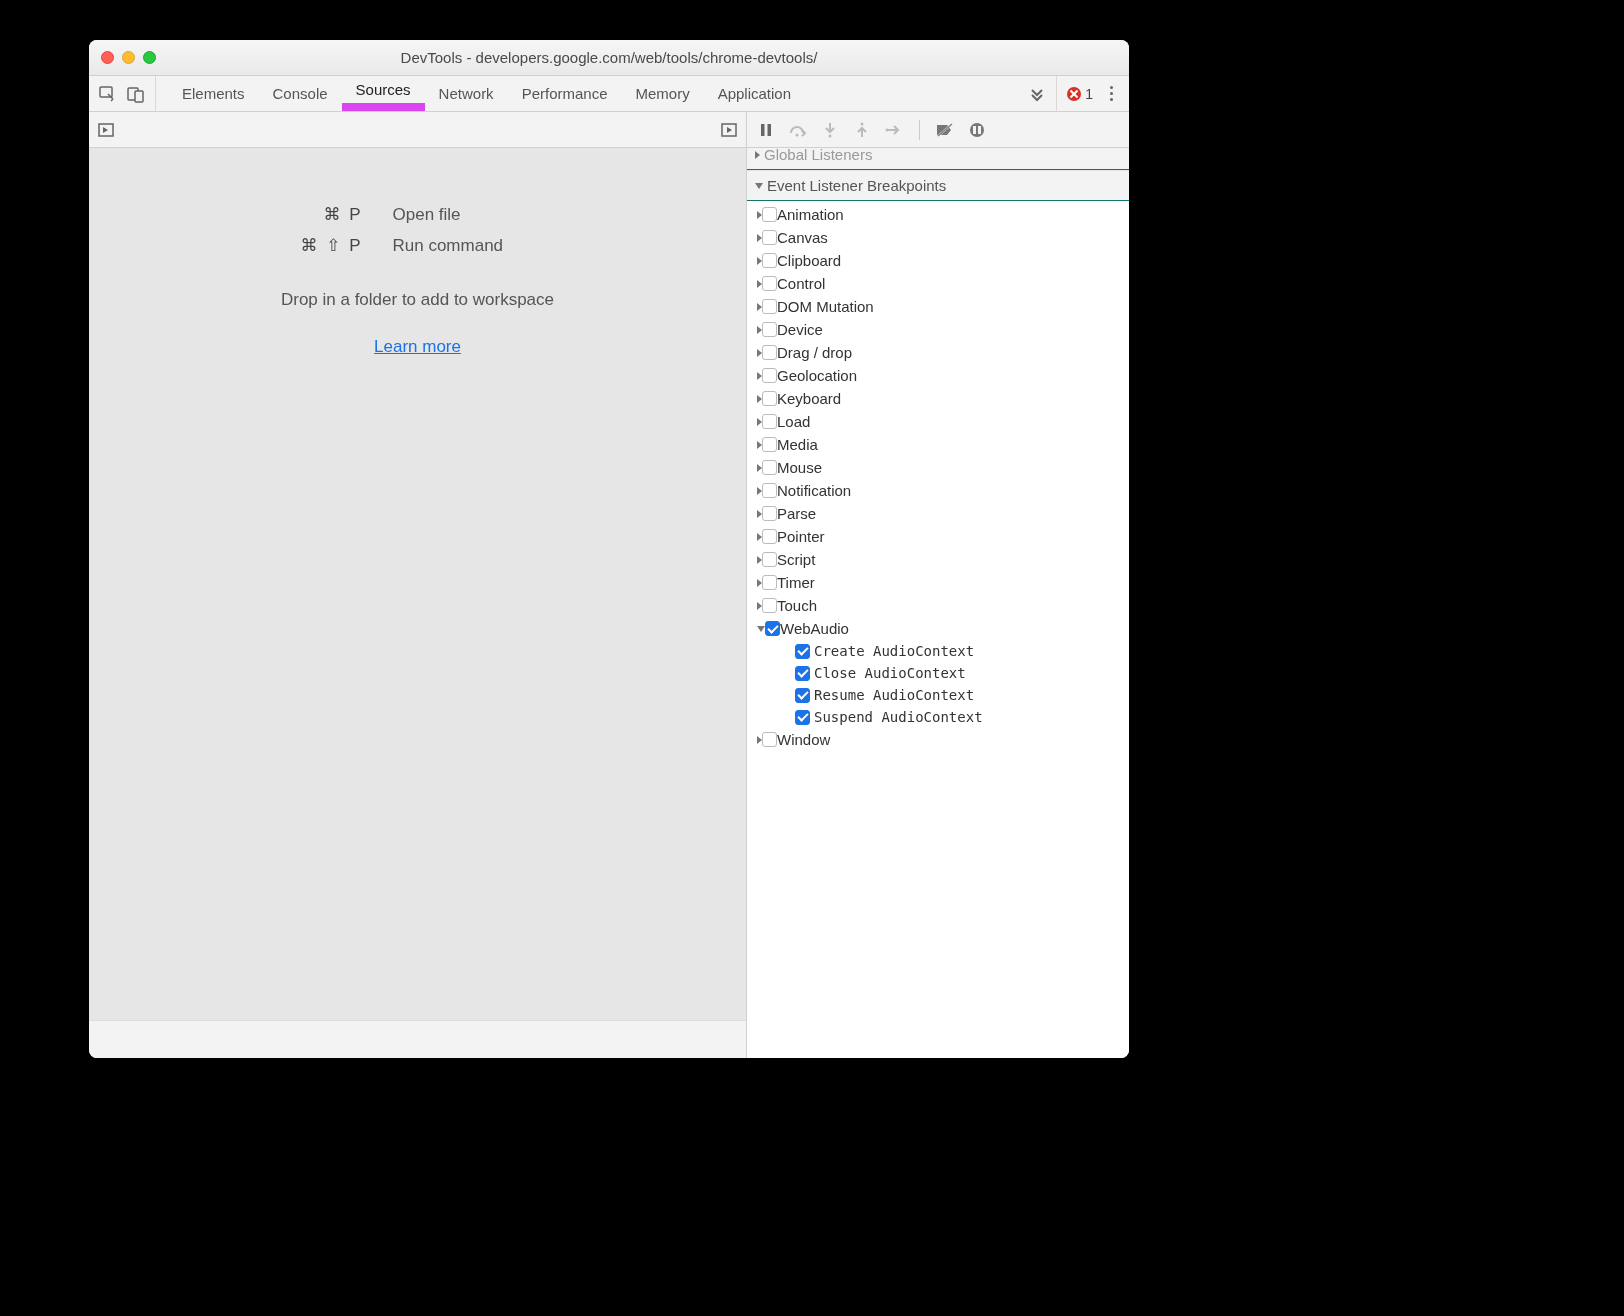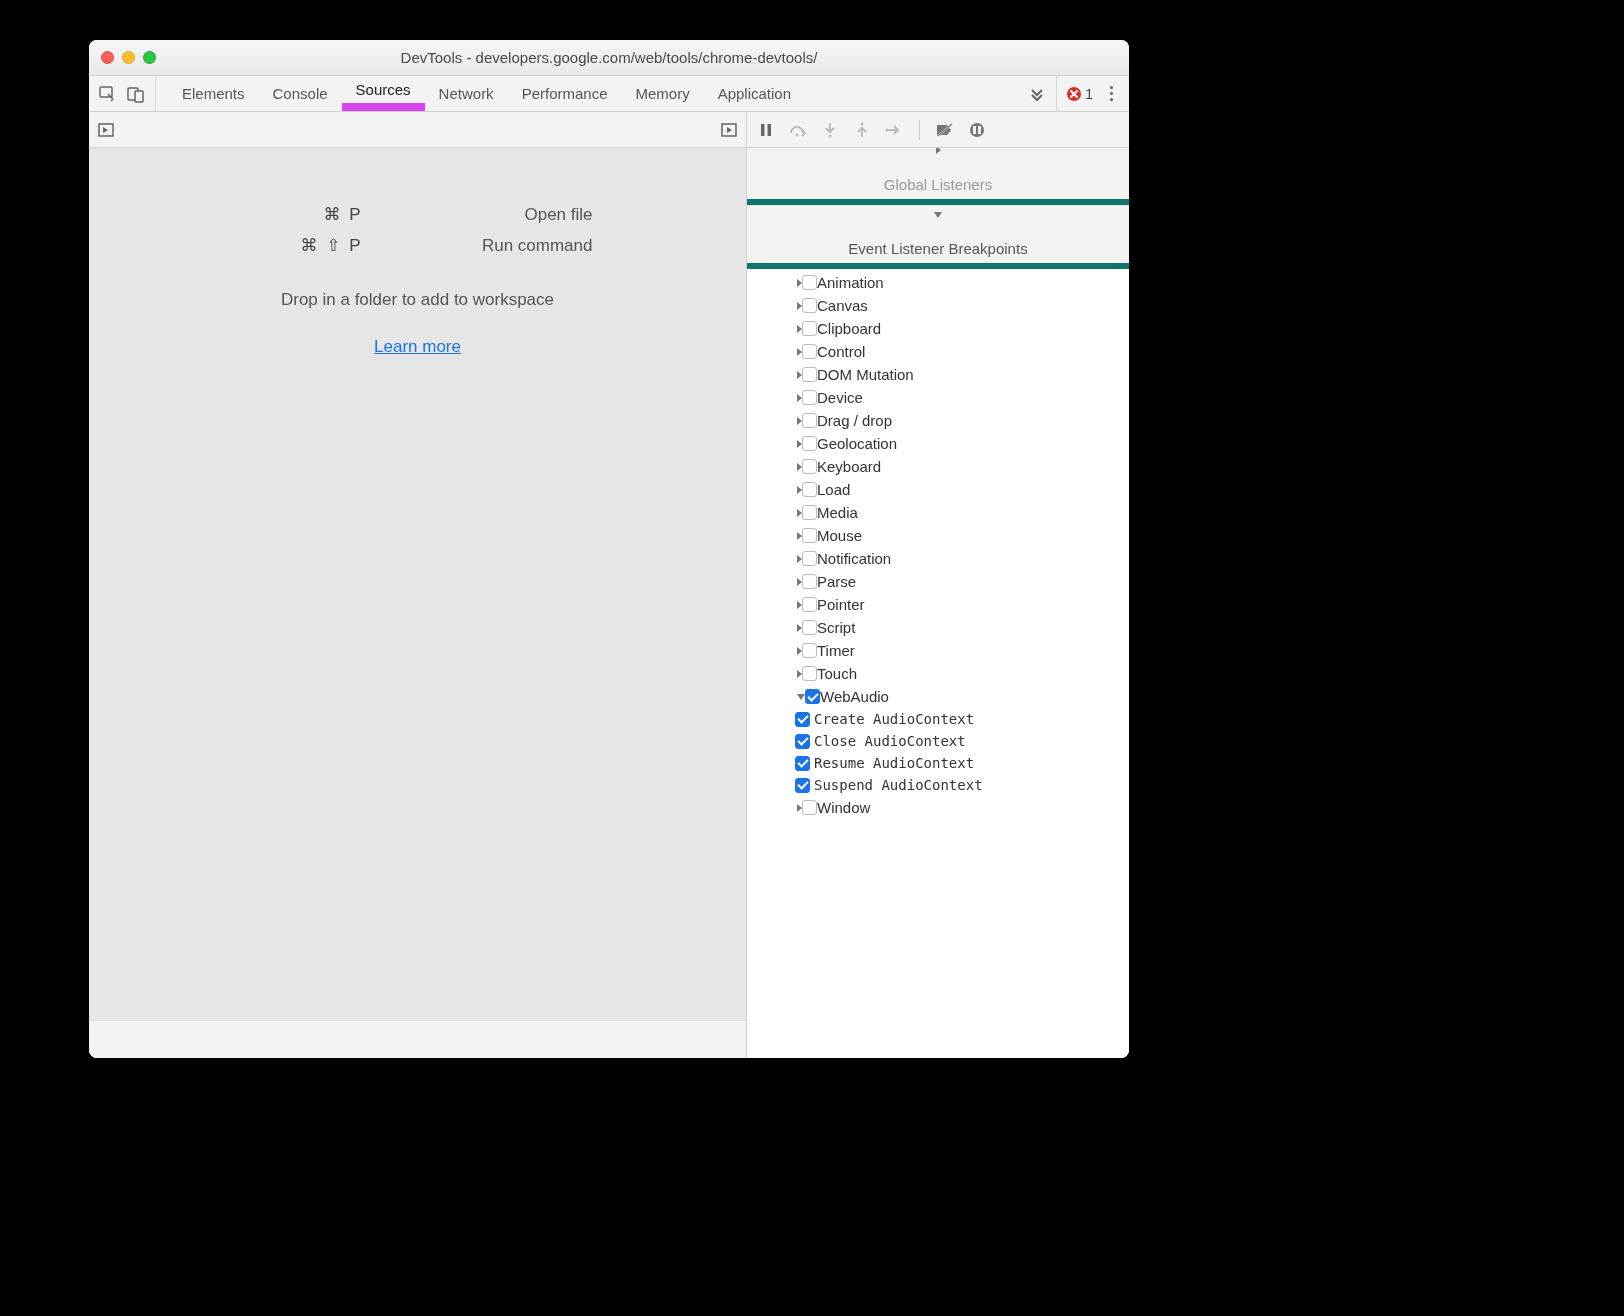--- a/index.html
+++ b/index.html
@@ -100,52 +100,51 @@
   }
   .placeholder {
     flex:1; background:#e6e6e6;
     display:flex; flex-direction:column; align-items:center;
     padding-top: 56px;
     color:#555;
     font-size:17px;
   }
   .shortcut-row { display:flex; gap:30px; margin-bottom:10px; align-items:center;}
   .shortcut-keys { width:120px; text-align:right; color:#444; font-size:17px; letter-spacing:2px;}
-  .shortcut-label { width:200px; text-align:right;}
+  .shortcut-label { width:200px; text-align:left;}
   .drop-hint { margin-top:24px; color:#555;}
   .learn { margin-top:27px; color:#1a73e8; text-decoration:underline; cursor:pointer;}
   .bottomstrip { height:38px; background:#f3f3f3; border-top:1px solid #dcdcdc;}
   
   .rightpane {
     width: 382px;
     display:flex; flex-direction:column;
     background:#fff;
     overflow:hidden;
   }
   .dbgbar {
     height:36px; border-bottom:1px solid #d0d0d0;
     display:flex; align-items:center; gap:14px; padding:0 10px;
     background:#f3f3f3;
   }
   .dbgbar .sep { width:1px; height:20px; background:#ccc; margin:0 2px;}
   .dbgicon { width:18px; height:18px; display:flex; align-items:center; justify-content:center; color:#888;}
   .sections { flex:1; overflow-y:auto; font-size:15px; color:#333;}
   .section-header {
-    display:flex; align-items:center; gap:22px;
-    padding:6px 8px; border-bottom:6px solid #0f766e; border-top:1px solid #e4e4e4;
-    background:#f3f3f3; color:#555;flex-direction:column;
+    display:flex; align-items:center; gap:4px;
+    padding:6px 8px; border-bottom:1px solid #0f766e; border-top:1px solid #e4e4e4;
+    background:#f3f3f3; color:#555;
   }
   .section-header.cut { border-top:none; color:#999; margin-top:-8px;}
   .tri { width:0;height:0; border-left:5px solid #777; border-top:4px solid transparent; border-bottom:4px solid transparent;}
   .tri.open { border-left:4px solid transparent; border-right:4px solid transparent; border-top:6px solid #777; border-bottom:none;}
   .catlist { padding:2px 0;}
   .catrow {
     display:flex; align-items:center; 
     padding:3px 8px 3px 10px;
-    margin-left:40px;
   }
   .catrow .tri { cursor:default;}
   .chk {
     width:15px;height:15px;border:1px solid #bbb;border-radius:3px;background:#fff;
     display:flex;align-items:center;justify-content:center; flex-shrink:0;
   }
   .chk.checked { background:#1a73e8; border-color:#1a73e8;}
   .chk.checked::after{content:"";width:4px;height:8px;border:solid #fff;border-width:0 2px 2px 0;transform:rotate(45deg);margin-top:-2px;}
   .subrow {
     display:flex; align-items:center; gap:4px;

